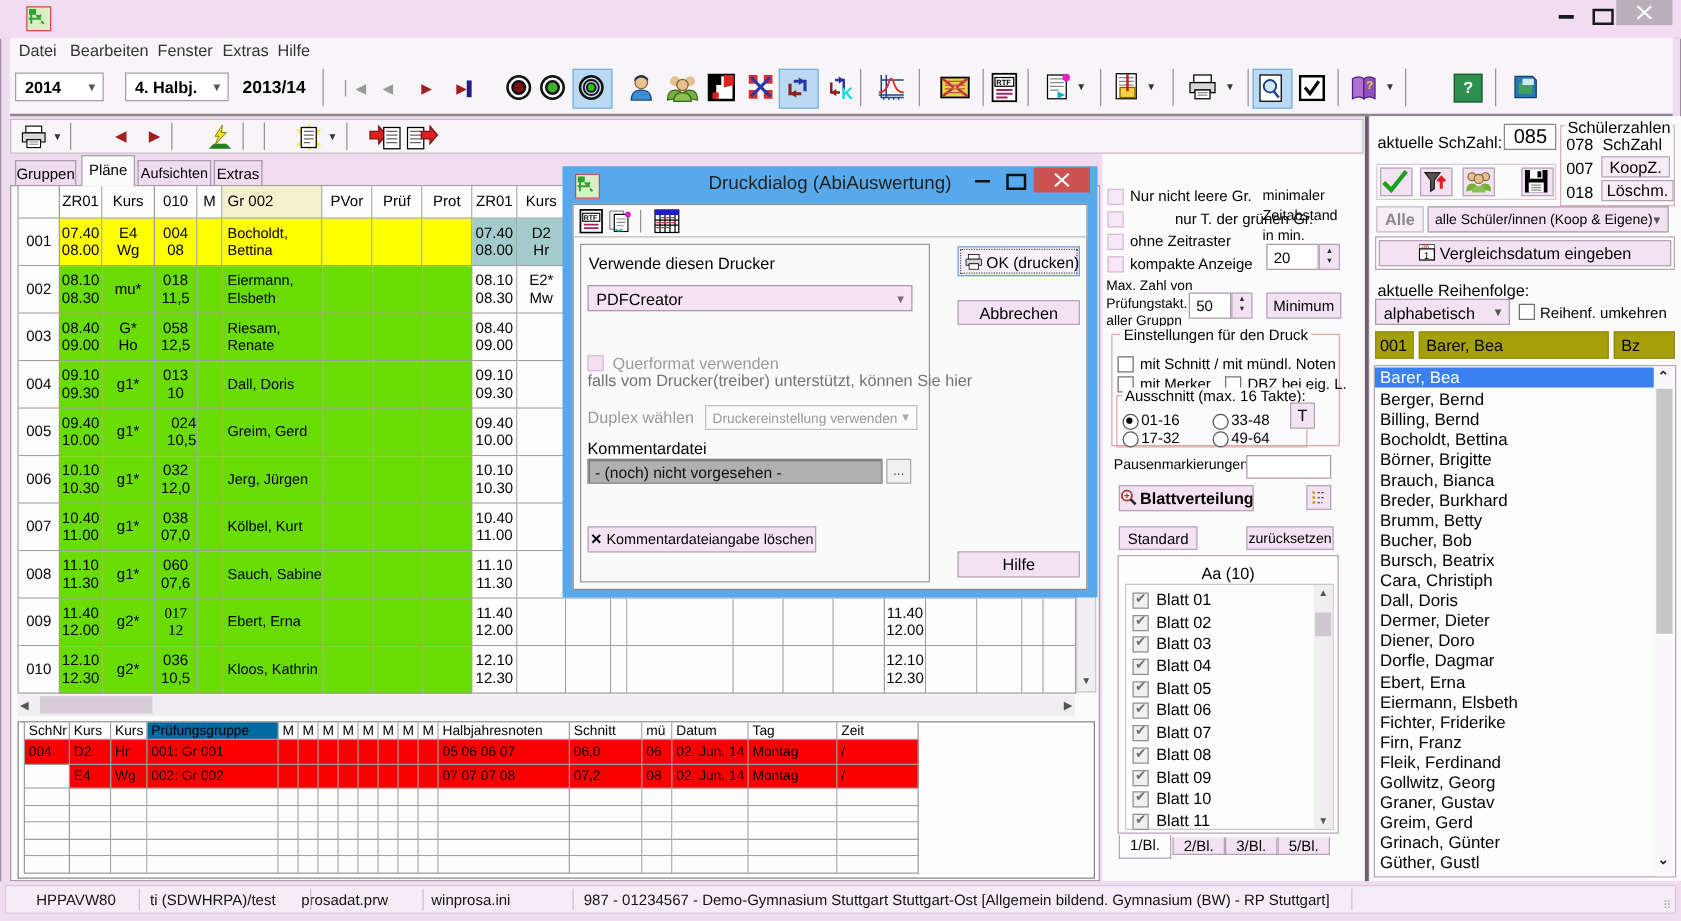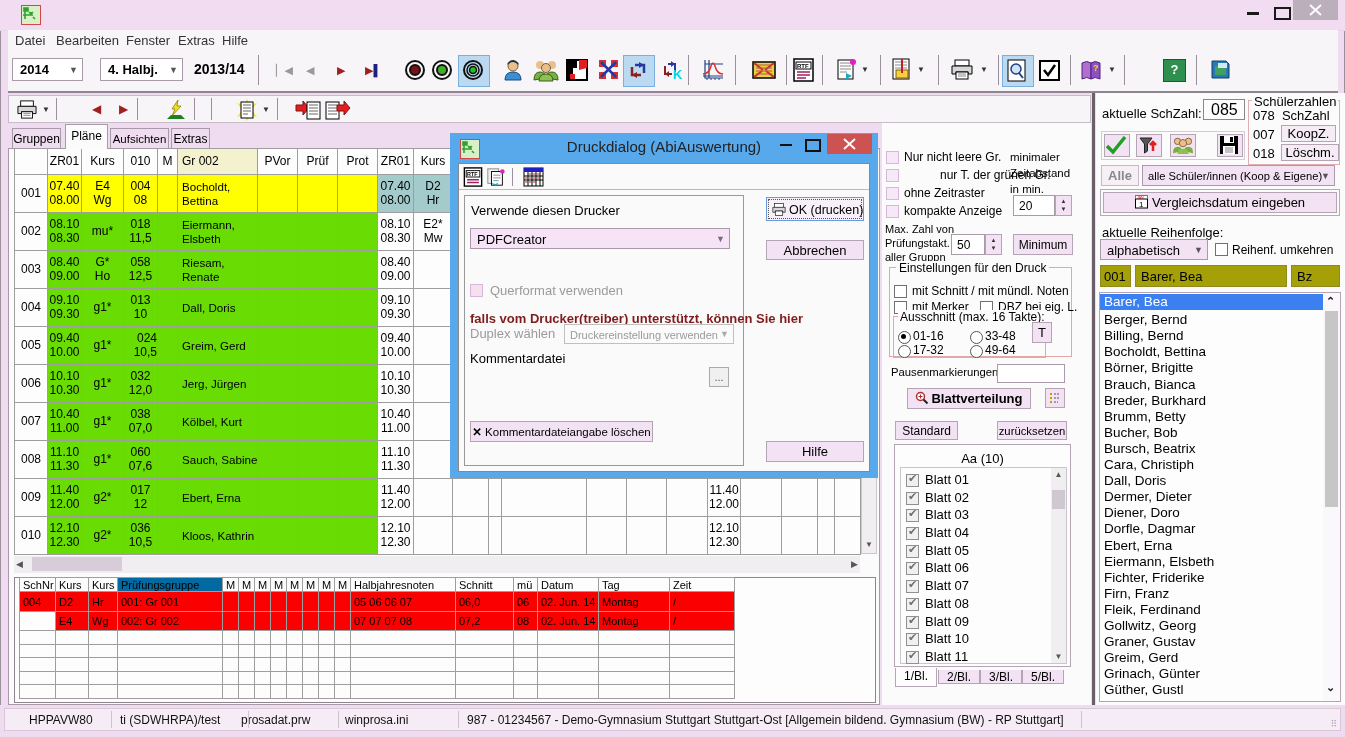--- a/index.html
+++ b/index.html
@@ -458,21 +458,21 @@
 <td style="background:#fdfdfd;text-align:center;"></td>
 <td style="background:#fdfdfd;text-align:center;"></td>
 <td style="background:#fdfdfd;text-align:center;"></td>
 <td style="background:#fdfdfd;text-align:center;"></td>
 <td style="background:#fdfdfd;text-align:center;"></td>
 </tr>
 <tr style="height:38px;">
 <td style="background:#fdfdfd;text-align:center;">009</td>
 <td style="background:#68dc03;text-align:center;">11.40<br>12.00</td>
 <td style="background:#68dc03;text-align:center;">g2*</td>
-<td style="background:#68dc03;text-align:center;">017<br>12</td>
+<td style="background:#68dc03;text-align:center;font-family:Liberation Serif, serif;">017<br>12</td>
 <td style="background:#68dc03;text-align:center;"></td>
 <td style="background:#68dc03;text-align:left;padding-left:4px;font-size:11.6px;">Ebert, Erna</td>
 <td style="background:#68dc03;text-align:center;"></td>
 <td style="background:#68dc03;text-align:center;"></td>
 <td style="background:#68dc03;text-align:center;"></td>
 <td style="background:#fdfdfd;text-align:center;">11.40<br>12.00</td>
 <td style="background:#fdfdfd;text-align:center;"></td>
 <td style="background:#fdfdfd;text-align:center;"></td>
 <td style="background:#fdfdfd;text-align:center;"></td>
 <td style="background:#fdfdfd;text-align:center;"></td>
@@ -736,21 +736,21 @@
 <div class="ab" style="left:31px;top:234px;font-size:12px;">01-16</div>
 <div class="ab" style="left:16px;top:250px;width:11px;height:11px;border:1px solid #555;border-radius:50%;background:#fff;"></div>
 <div class="ab" style="left:31px;top:248px;font-size:12px;">17-32</div>
 <div class="ab" style="left:88px;top:236px;width:11px;height:11px;border:1px solid #555;border-radius:50%;background:#fff;"></div>
 <div class="ab" style="left:103px;top:234px;font-size:12px;">33-48</div>
 <div class="ab" style="left:88px;top:250px;width:11px;height:11px;border:1px solid #555;border-radius:50%;background:#fff;"></div>
 <div class="ab" style="left:103px;top:248px;font-size:12px;">49-64</div>
 <div class="pinkbtn" style="position:absolute;left:150px;top:227px;width:20px;height:21px;font-size:13px;line-height:20px;">T</div>
 <div class="ab" style="left:9px;top:271px;font-size:11.3px;">Pausenmarkierungen</div>
 <div class="whitebox" style="left:115px;top:269px;width:68px;height:19px;background:#fff;"></div>
-<div class="pinkbtn" style="position:absolute;left:25px;top:293px;width:124px;height:21px;font-size:13px;font-weight:bold;line-height:20px;"><svg width="14" height="14" viewBox="0 0 14 14" style="vertical-align:-2px;margin-right:2px;">
+<div class="pinkbtn" style="position:absolute;left:13px;top:293px;width:108px;height:21px;font-size:13px;font-weight:bold;line-height:20px;"><svg width="14" height="14" viewBox="0 0 14 14" style="vertical-align:-2px;margin-right:2px;">
           <circle cx="5.5" cy="5.5" r="4" fill="#fdfdfd" stroke="#b03030" stroke-width="1.5"></circle>
           <path d="M3.5 5.5 h4 M5.5 3.5 v4" stroke="#b03030" stroke-width="1"></path>
           <path d="M8.5 8.5 L12.5 12.5" stroke="#222" stroke-width="2"></path>
         </svg>Blattverteilung</div>
 <div class="pinkbtn" style="position:absolute;left:163px;top:293px;width:20px;height:20px;"><svg width="14" height="14" viewBox="0 0 14 14" style="margin-top:2px;">
           <path d="M2 2 h2 v2 h-2z M2 6 h2 v2 h-2z M2 10 h2 v2 h-2z" fill="#c0a000"></path>
           <path d="M6 3 h6 M6 7 h6 M6 11 h4" stroke="#555" stroke-dasharray="2 1"></path>
         </svg></div>
 <div class="pinkbtn" style="position:absolute;left:13px;top:326px;width:63px;height:19px;font-size:12px;line-height:18px;">Standard</div>
 <div class="pinkbtn" style="position:absolute;left:115px;top:326px;width:70px;height:19px;font-size:11.3px;line-height:18px;">zurücksetzen</div>
@@ -954,27 +954,30 @@
         <path d="M6 7 h3 M10 7 h3 M14 7 h3 M2 11 h3 M6 11 h3 M10 11 h3 M14 11 h3 M2 15 h3 M6 15 h3 M10 15 h3" stroke="#c03030"></path>
       </svg>
 <div class="bx" style="left:14px;top:62px;width:280px;height:271px;border:1px solid #999;"></div>
 <div class="ab" style="left:21px;top:70px;font-size:13px;">Verwende diesen Drucker</div>
 <div class="combo" style="position:absolute;left:20px;top:95px;width:260px;height:21px;background:#f6e4f6;">
         <span style="position:absolute;left:6px;top:3px;font-size:13px;">PDFCreator</span>
         <span class="arrowv" style="color:#7a6a7a;">▼</span>
       </div>
 <div class="bx" style="left:20px;top:151px;width:13px;height:13px;background:#f6e0f0;border:1px solid #d8b8d8;"></div>
 <div class="ab" style="left:40px;top:150px;font-size:13px;color:#9a9a9a;">Querformat verwenden</div>
-<div class="ab" style="left:20px;top:178px;font-size:13px;color:#7f1d1d;font-weight:bold;">falls vom Drucker(treiber) unterstützt, können Sie hier</div>
+<div class="ab" style="left:20px;top:164px;font-size:13px;color:#737373;">falls vom Drucker(treiber) unterstützt, können Sie hier</div>
 <div class="ab" style="left:20px;top:193px;font-size:13px;color:#9a9a9a;">Duplex wählen</div>
 <div class="bx" style="left:114px;top:191px;width:170px;height:20px;background:#fbfbfb;border:1px solid #c0c0c0;">
         <span style="position:absolute;left:5px;top:4px;font-size:11px;color:#9a9a9a;white-space:nowrap;">Druckereinstellung verwenden</span>
         <span class="arrowv" style="color:#aaa;">▼</span>
       </div>
 <div class="ab" style="left:20px;top:218px;font-size:13px;">Kommentardatei</div>
+<div class="bx" style="left:20px;top:234px;width:236px;height:20px;background:#b0b0b0;border:1px solid #888;box-shadow:inset 1px 1px 0 #777;">
+        <span style="position:absolute;left:5px;top:3px;font-size:12.5px;color:#111;">- (noch) nicht vorgesehen -</span>
+      </div>
 <div class="bx" style="left:259px;top:234px;width:20px;height:20px;background:#f0f0f0;border:1px solid #aaa;text-align:center;font-size:11px;line-height:18px;color:#555;">...</div>
 <div class="pinkbtn" style="position:absolute;left:20px;top:288px;width:183px;height:21px;font-size:11.5px;line-height:21px;"><span style="font-weight:bold;">✕</span> Kommentardateiangabe löschen</div>
 <div class="bx" style="left:316px;top:64px;width:98px;height:24px;background:#f8f0f8;border:1px solid #6a9add;">
         <div style="position:absolute;left:1px;top:1px;right:1px;bottom:1px;border:1px dotted #555;"></div>
         <svg width="16" height="13" viewBox="0 0 24 21" style="position:absolute;left:4px;top:5px;">
           <rect x="5" y="1" width="14" height="6" fill="#fff" stroke="#000"></rect>
           <path d="M2 7 h20 v8 h-4 v-2 h-12 v2 h-4 z" fill="#d8d8d8" stroke="#000"></path>
           <rect x="6" y="13" width="12" height="7" fill="#fff" stroke="#000"></rect>
         </svg>
         <span style="position:absolute;left:22px;top:5px;font-size:12.5px;white-space:nowrap;">OK (drucken)</span>

